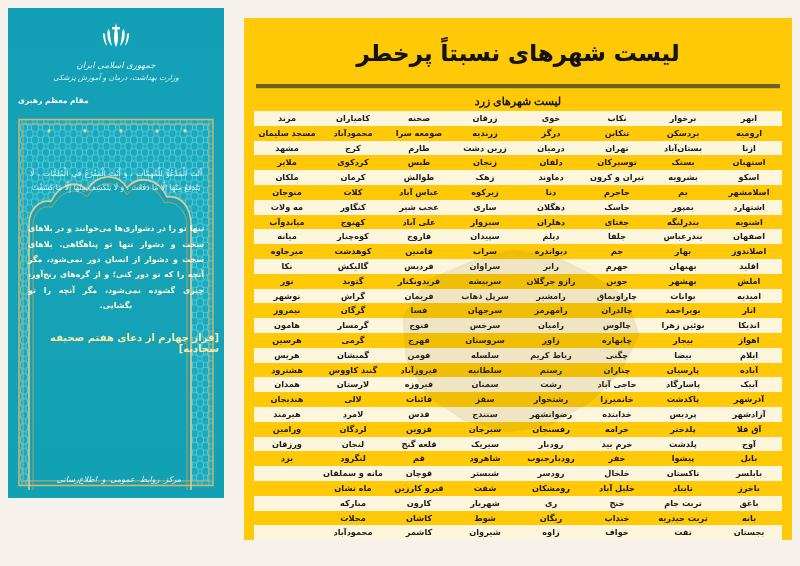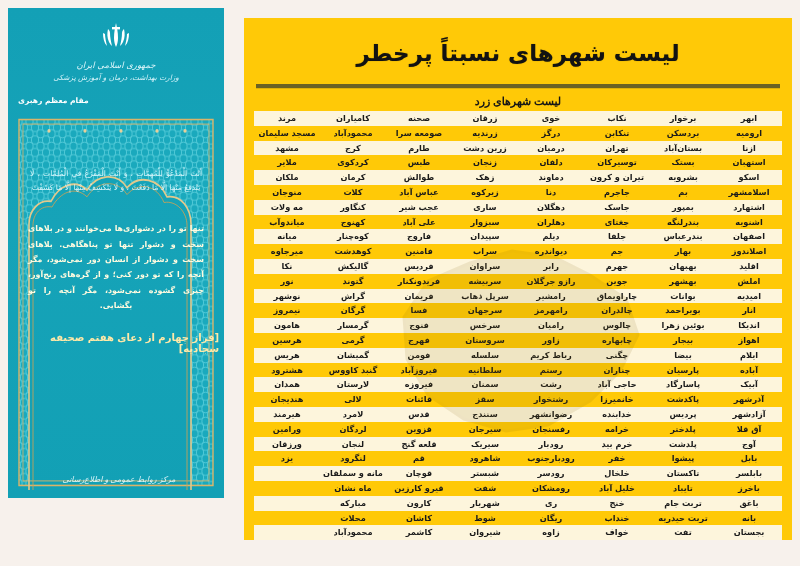--- a/index.html
+++ b/index.html
@@ -111,21 +111,21 @@
     font-size:7.9px;font-weight:bold;color:#fffbe0;line-height:1.95;
     text-align:justify;text-align-last:center;
   }
   .source-note{
     position:relative;z-index:2;margin-top:18px;
     font-size:10px;color:#ffe9a8;font-weight:bold;
   }
   .footer-org{
     position:relative;z-index:2;margin-top:auto;margin-bottom:6px;
     font-size:8px;color:#eafcff;opacity:.92;
-    font-family:Liberation Serif, serif;font-style:italic;margin-left:6px;
+    font-family:Liberation Mono, monospace;font-style:italic;margin-left:6px;
   }
 </style>
 </head>
 <body>
 
 <div id="root">
 
   <div class="left-wrap">
     <div class="yellow-panel">
 

